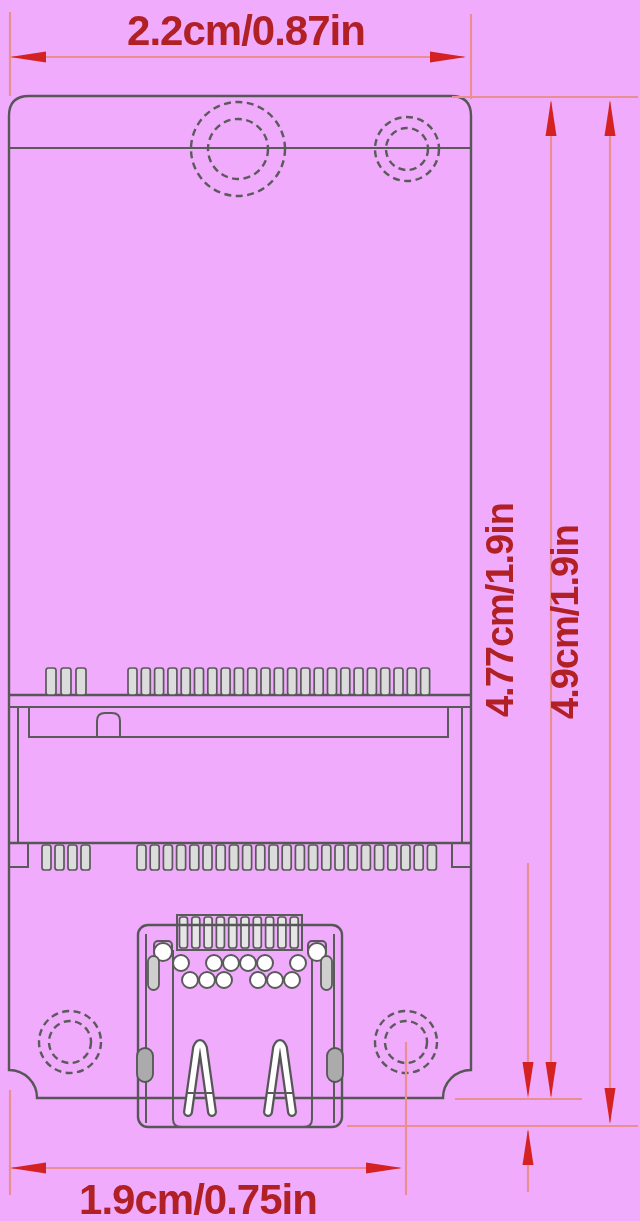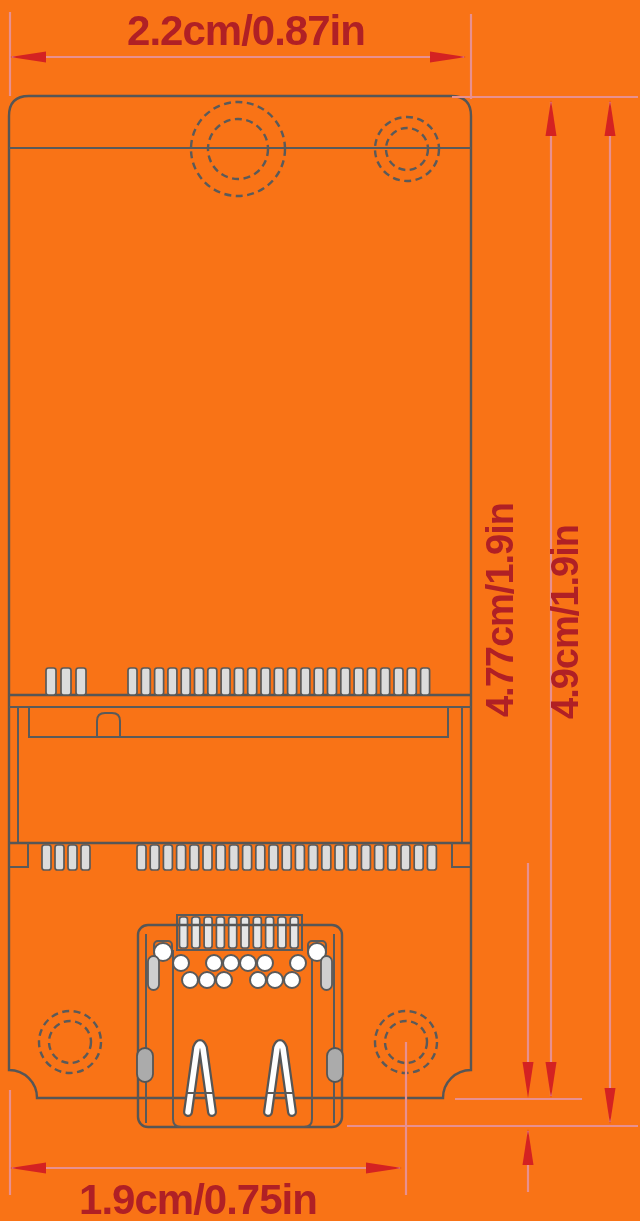--- a/index.html
+++ b/index.html
@@ -1,16 +1,16 @@
 <!DOCTYPE html>
 <html><head>
 <meta charset="utf-8">
 <style>
   html,body{margin:0;padding:0;background:#ffffff;}
-  .stage{position:relative;width:640px;height:1221px;background:#f97316;overflow:hidden;
+  .stage{position:relative;width:640px;height:1221px;background:#f0abfc;overflow:hidden;
          font-family:"Liberation Sans","DejaVu Sans",sans-serif;}
   svg{display:block;}
   
   .ink{stroke:#565656;fill:none;stroke-width:2.4;}
   .ink-thin{stroke:#5a5a5a;fill:none;stroke-width:2;}
   .dashed{stroke:#5a5a5a;fill:none;stroke-width:2.4;stroke-dasharray:7 4.5;}
   .pin{fill:#dcdcdc;stroke:#5a5a5a;stroke-width:1.7;}
   .rib{fill:#e6e6e6;stroke:#5a5a5a;stroke-width:1.7;}
   .dot{fill:#ffffff;stroke:#5a5a5a;stroke-width:2;}
   .pad-light{fill:#cfcfcf;stroke:#5a5a5a;stroke-width:1.8;}

